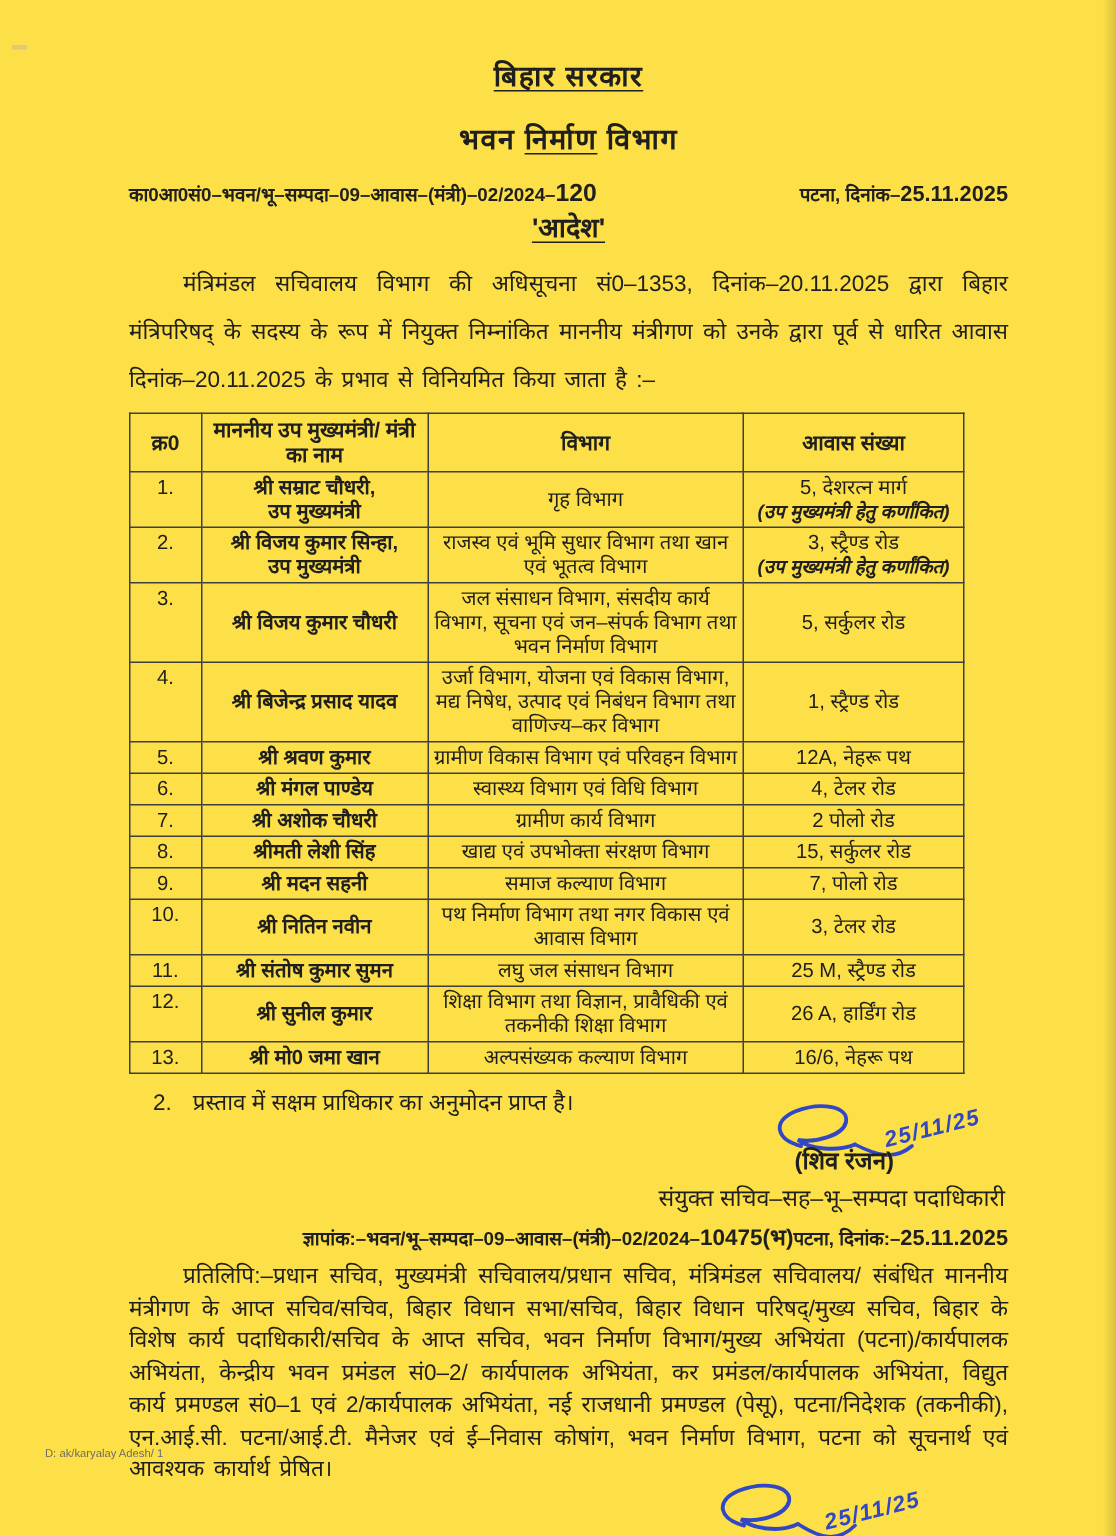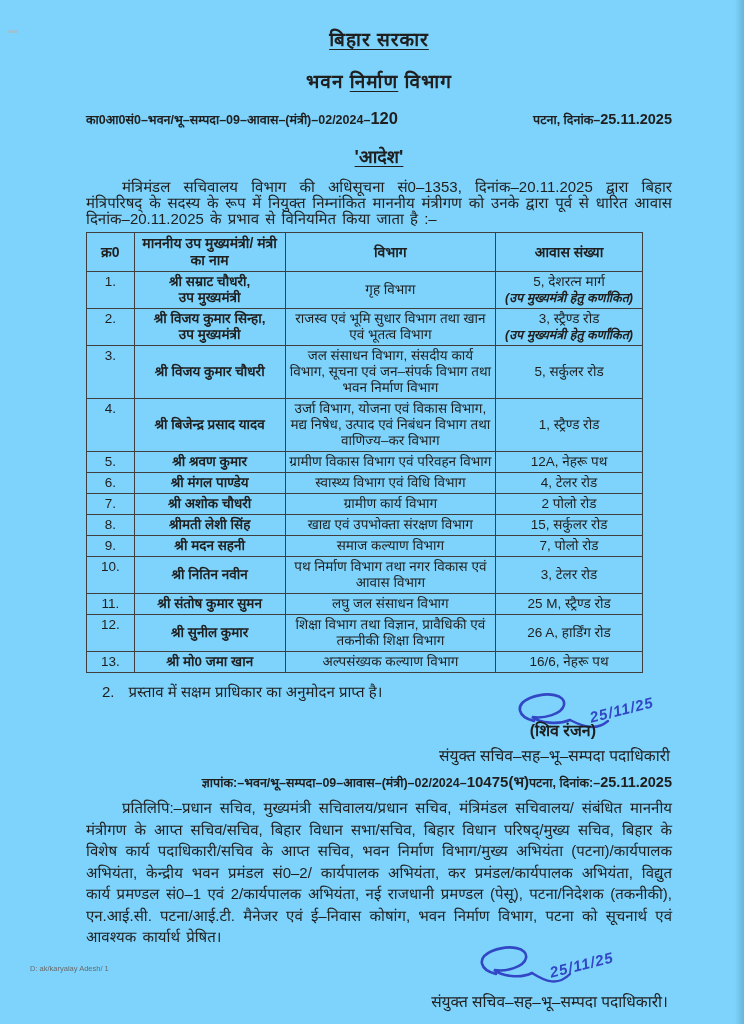--- a/index.html
+++ b/index.html
@@ -1,37 +1,37 @@
 <!DOCTYPE html>
 <html lang="hi"><head>
 <meta charset="utf-8">
 <style>
   * { margin:0; padding:0; box-sizing:border-box; }
   html,body { width:744px; height:1024px; background:#e9e9e7; }
   body { font-family:"Liberation Sans","DejaVu Sans",sans-serif; color:#1f1f1f; }
   .page {
-    position:relative; width:744px; height:1024px; background:#7dd3fc;
-    padding:26px 72px 0 86px; overflow:hidden;
+    position:relative; width:744px; height:1024px; background:#fde047;
+    padding:37px 72px 0 86px; overflow:hidden;
   }
   .page::after { 
     content:""; position:absolute; top:0; right:0; width:9px; height:100%;
     background:linear-gradient(to right,rgba(0,0,0,0),rgba(0,0,0,.14));
     pointer-events:none;
   }
   .title-block { text-align:center; }
   .gov-title { font-size:19px; font-weight:bold; letter-spacing:1px; }
   .gov-title span { text-decoration:underline; text-underline-offset:3px; }
   .dept-title { font-size:19px; font-weight:bold; letter-spacing:1px; margin-top:16px; }
   .u { text-decoration:underline; text-underline-offset:3px; }
   .ref-line { display:flex; justify-content:space-between; align-items:baseline; margin-top:15px; font-size:12.5px; font-weight:bold; }
   .ref-num { font-size:16.5px; }
   .bold-date { font-size:14.5px; }
-  .order-title { text-align:center; margin-top:16px; font-size:18px; font-weight:bold; }
+  .order-title { text-align:center; font-size:18px; font-weight:bold; }
   .order-title span { text-decoration:underline; text-underline-offset:3px; }
-  .intro { margin-top:11px; font-size:15px; line-height:16px; text-align:justify; text-indent:36px; word-spacing:2px; }
+  .intro { margin-top:11px; font-size:15px; line-height:32px; text-align:justify; text-indent:36px; word-spacing:2px; }
 
   table.alloc { width:557px; margin-top:5px; border-collapse:collapse; font-size:13.5px; line-height:16px; }
   table.alloc th, table.alloc td { border:1.4px solid #3f3f3f; padding:2px 3px; text-align:center; }
   table.alloc th { font-size:14px; font-weight:bold; line-height:17px; }
   td.c-sn { vertical-align:top; width:45px; font-size:13.5px; }
   td.c-name { width:143px; font-weight:bold; white-space:pre-line; vertical-align:middle; }
   td.c-dept { width:199px; vertical-align:middle; }
   td.c-res { width:139px; vertical-align:middle; }
   .res-note { font-weight:bold; font-style:italic; font-size:12.5px; }
 

